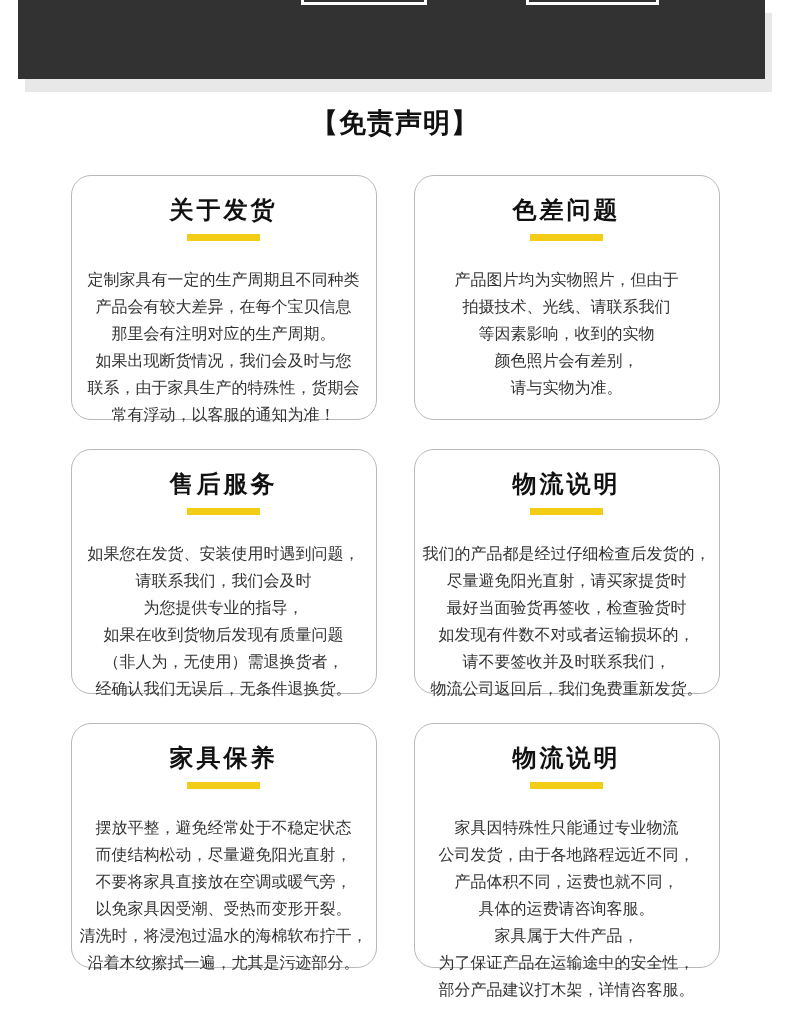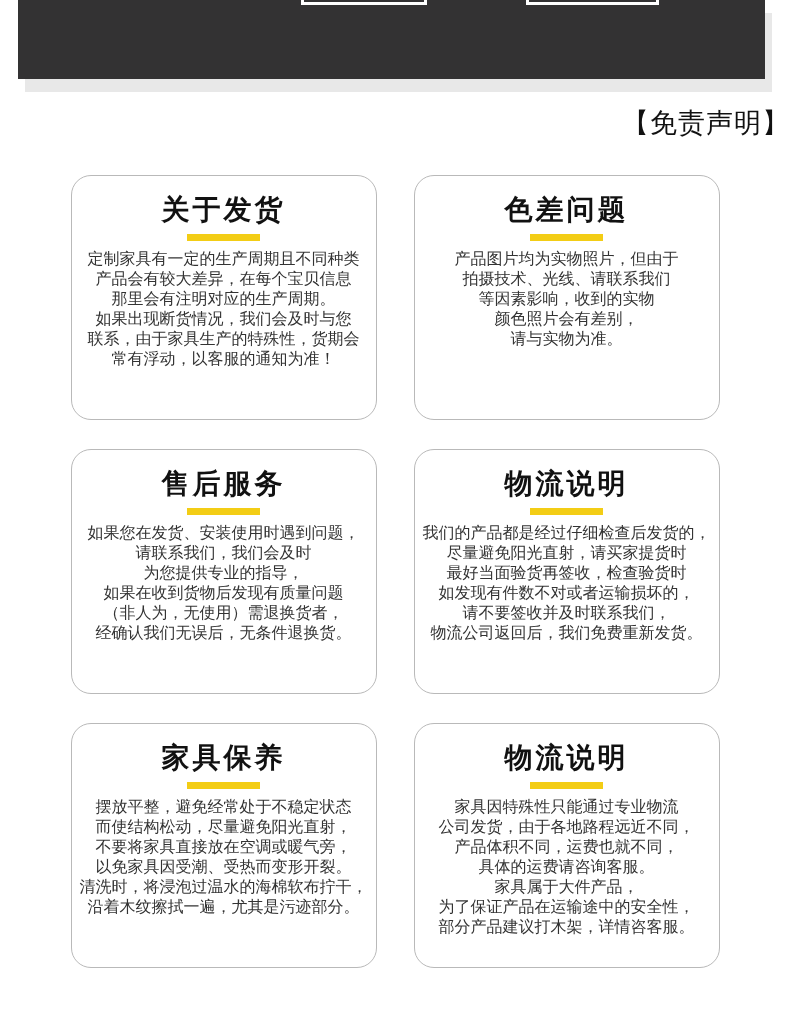--- a/index.html
+++ b/index.html
@@ -31,24 +31,24 @@
     border: 3px solid #ffffff;
     background: transparent;
     box-sizing: border-box;
   }
   .cutoff-badge.b1 { left: 283px; width: 126px; }
   .cutoff-badge.b2 { left: 508px; width: 133px; }
 
   
   .main-title {
     margin-top: 28px;
-    text-align: right;
+    text-align: center;
     font-size: 27px;
     line-height: 32px;
-    font-weight: 400;
+    font-weight: 700;
     color: #111111;
     letter-spacing: 1px;
   }
 
   
   .cards {
     width: 649px;
     margin: 36px auto 0;
     display: grid;
     grid-template-columns: 306px 306px;
@@ -57,37 +57,37 @@
   }
   .card {
     box-sizing: border-box;
     height: 245px;
     border: 1px solid #b9b9b9;
     border-radius: 20px;
     background: #ffffff;
     padding: 20px 4px 0;
   }
   .card-title {
-    font-size: 28px;
+    font-size: 24px;
     line-height: 28px;
     font-weight: 700;
     color: #111111;
     text-align: center;
     letter-spacing: 3px;
   }
   .card-bar {
     width: 73px;
     height: 7px;
     margin: 10px auto 0;
     background: #f3cd15;
   }
   .card-body {
-    margin-top: 8px;
+    margin-top: 25px;
     font-size: 16px;
-    line-height: 20px;
+    line-height: 27px;
     color: #333333;
     text-align: center;
     white-space: pre-line;
   }
 </style>
 </head>
 <body>
 
 <div class="top-band">
   <div class="cutoff-badge b1"></div>

